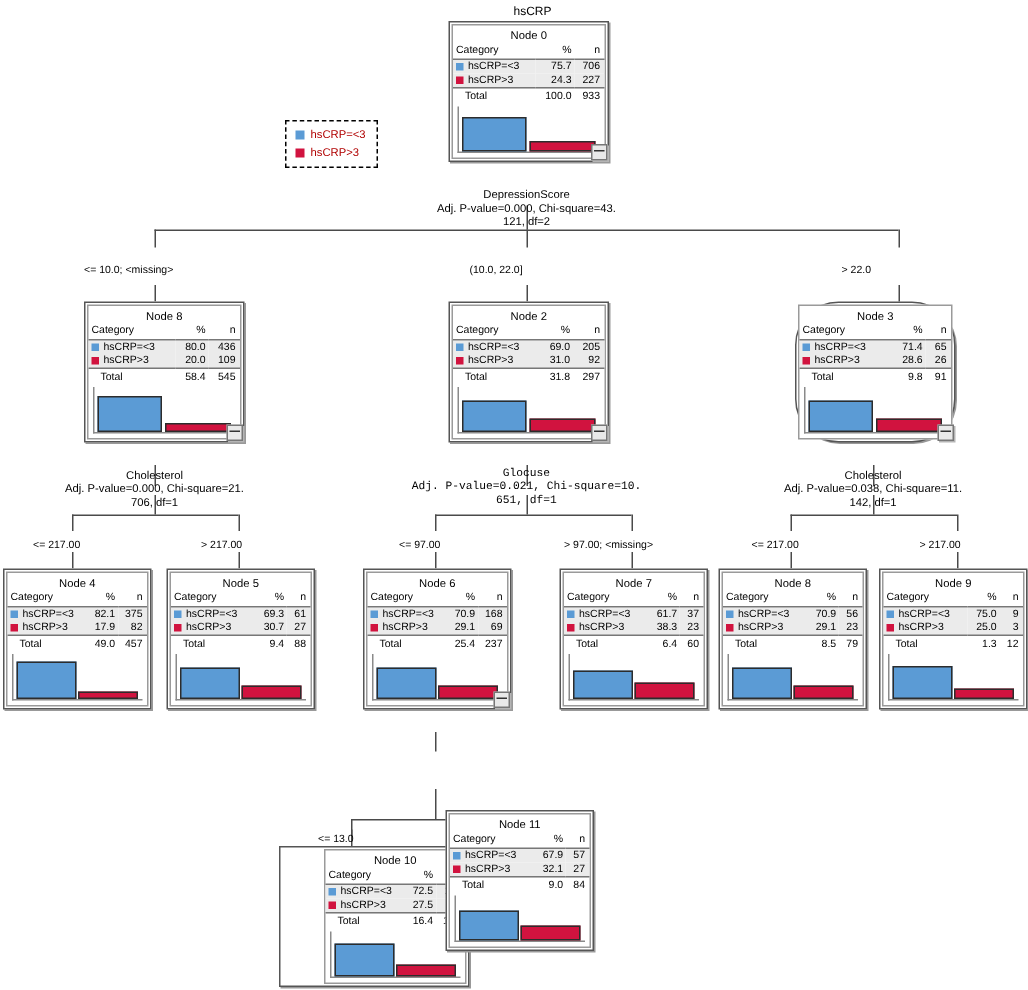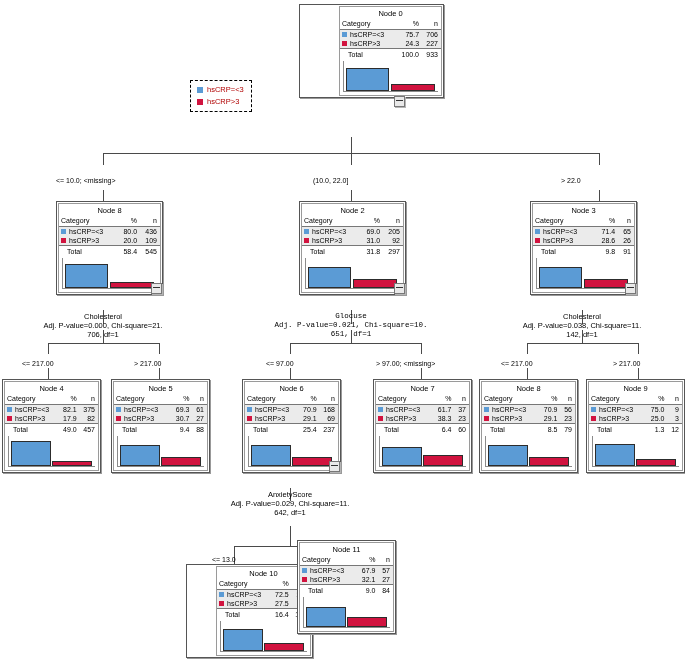--- a/index.html
+++ b/index.html
@@ -122,21 +122,21 @@
   <div class="vline abs" style="left:290px;top:488px;height:13px;"></div>
   <div class="hline abs" style="left:234px;top:546px;width:112px;"></div>
   <div class="vline abs" style="left:290px;top:526px;height:20px;"></div>
   <div class="vline abs" style="left:234px;top:546px;height:11px;"></div>
   <div class="vline abs" style="left:346px;top:546px;height:11px;"></div>
   <div class="vline abs" style="left:234px;top:553px;height:11px;"></div>
   <div class="vline abs" style="left:346px;top:553px;height:11px;"></div>
   <div class="abs edge-label" style="left:212px;top:556px;">&lt;= 13.0</div>
   <div class="abs edge-label" style="left:329px;top:556px;">&gt; 13.0</div>
 
-  <div class="abs node" style="left:299px;top:4px;width:105px;padding-left:38px;">
+  <div class="abs node" style="left:299px;top:14px;width:105px;">
     <div class="node-inner">
       <div class="node-title">Node 0</div>
       <table class="tbl">
         <tbody>
             <tr class="hdr">
           <td class="c-cat">Category</td>
           <td class="c-pct">%</td>
           <td class="c-n">n</td>
         </tr>
         <tr class="row-band">
@@ -166,20 +166,25 @@
         </tr>
       </tbody>
         </table>
       <div class="barbox">
         <div class="bar blue" style="width:46%;height:76%;"></div>
         <div class="bar red" style="left:50%;width:47%;height:24%;"></div>
       </div>
     </div>
   </div>
   <div class="collapse abs" style="left:394px;top:96px;"></div>
+  <div class="abs split" style="left:251px;top:125px;width:200px;">
+    <span class="var">DepressionScore</span>
+    <span>Adj. P-value=0.000, Chi-square=43.</span>
+    <span class="var">121, df=2</span>
+  </div>
 
   <div class="abs node" style="left:56px;top:201px;width:105px;">
     <div class="node-inner">
       <div class="node-title">Node 8</div>
       <table class="tbl">
         <tbody>
             <tr class="hdr">
           <td class="c-cat">Category</td>
           <td class="c-pct">%</td>
           <td class="c-n">n</td>
@@ -267,21 +272,21 @@
       </div>
     </div>
   </div>
   <div class="collapse abs" style="left:394px;top:283px;"></div>
   <div class="abs split" style="left:251px;top:312px;width:200px;font-family:Liberation Mono, monospace;">
     <span class="var">Glocuse</span>
     <span>Adj. P-value=0.021, Chi-square=10.</span>
     <span class="var">651, df=1</span>
   </div>
 
-  <div class="abs node" style="left:530px;top:201px;width:105px;">
+  <div class="abs node" style="left:530px;top:201px;width:105px;border-radius:29px;">
     <div class="node-inner">
       <div class="node-title">Node 3</div>
       <table class="tbl">
         <tbody>
             <tr class="hdr">
           <td class="c-cat">Category</td>
           <td class="c-pct">%</td>
           <td class="c-n">n</td>
         </tr>
         <tr class="row-band">
@@ -449,25 +454,20 @@
         </tr>
       </tbody>
         </table>
       <div class="barbox">
         <div class="bar blue" style="width:46%;height:71%;"></div>
         <div class="bar red" style="left:50%;width:47%;height:29%;"></div>
       </div>
     </div>
   </div>
   <div class="collapse abs" style="left:329px;top:461px;"></div>
-  <div class="abs split" style="left:190px;top:490px;width:200px;">
-    <span class="var">AnxietyScore</span>
-    <span>Adj. P-value=0.029, Chi-square=11.</span>
-    <span class="var">642, df=1</span>
-  </div>
 
   <div class="abs node" style="left:373px;top:379px;width:97px;">
     <div class="node-inner">
       <div class="node-title">Node 7</div>
       <table class="tbl">
         <tbody>
             <tr class="hdr">
           <td class="c-cat">Category</td>
           <td class="c-pct">%</td>
           <td class="c-n">n</td>

